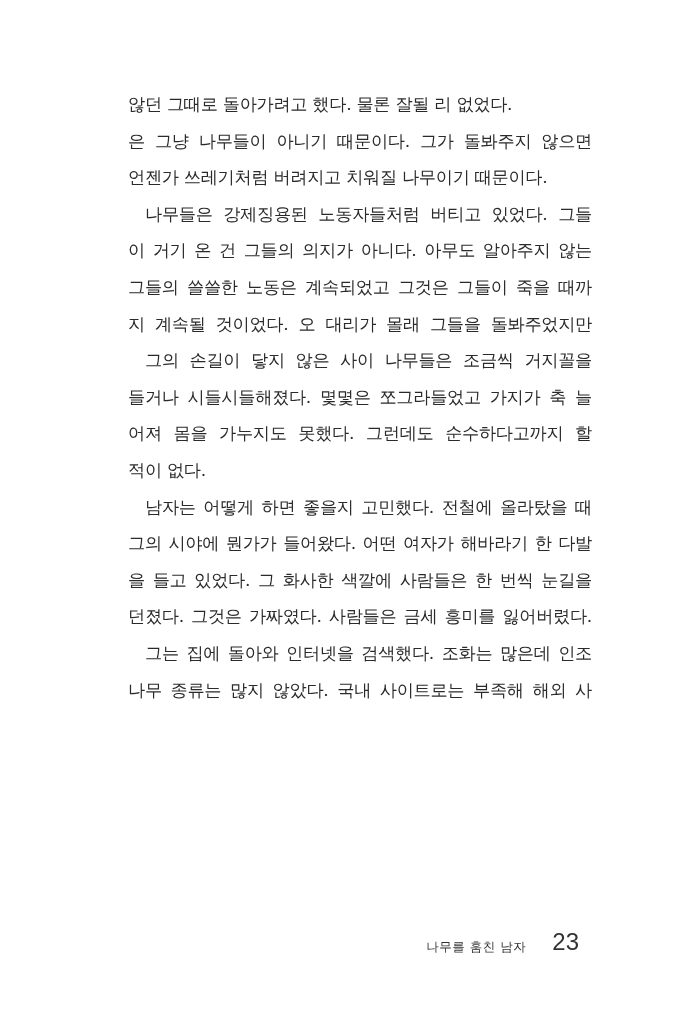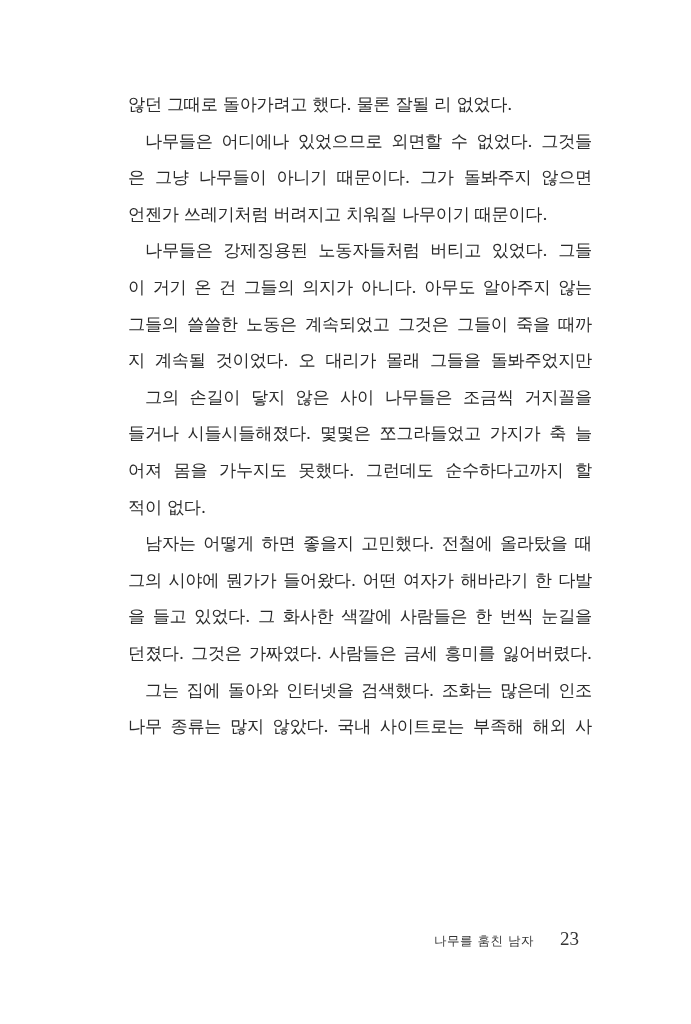--- a/index.html
+++ b/index.html
@@ -50,31 +50,30 @@
       display: flex;
       align-items: flex-end;
       gap: 26px;
       color: #333333;
     }
     .footer-title {
       font-size: 12.5px;
       letter-spacing: 0.5px;
     }
     .page-number {
-      font-family: Liberation Serif, serif;
-      font-size: 19px;
+      font-family: Liberation Sans, sans-serif;
+      font-size: 24px;
     }
   </style>
 </head>
 <body>
 
 <div class="page">
   <div class="body-text" id="body-text">
       <span class="line last">않던 그때로 돌아가려고 했다. 물론 잘될 리 없었다.</span>
-      <span class="line indent">나무들은 어디에나 있었으므로 외면할 수 없었다. 그것들</span>
       <span class="line">은 그냥 나무들이 아니기 때문이다. 그가 돌봐주지 않으면</span>
       <span class="line last">언젠가 쓰레기처럼 버려지고 치워질 나무이기 때문이다.</span>
       <span class="line indent">나무들은 강제징용된 노동자들처럼 버티고 있었다. 그들</span>
       <span class="line">이 거기 온 건 그들의 의지가 아니다. 아무도 알아주지 않는</span>
       <span class="line">그들의 쓸쓸한 노동은 계속되었고 그것은 그들이 죽을 때까</span>
       <span class="line">지 계속될 것이었다. 오 대리가 몰래 그들을 돌봐주었지만</span>
       <span class="line indent">그의 손길이 닿지 않은 사이 나무들은 조금씩 거지꼴을</span>
       <span class="line">들거나 시들시들해졌다. 몇몇은 쪼그라들었고 가지가 축 늘</span>
       <span class="line">어져 몸을 가누지도 못했다. 그런데도 순수하다고까지 할</span>
       <span class="line last">적이 없다.</span>

